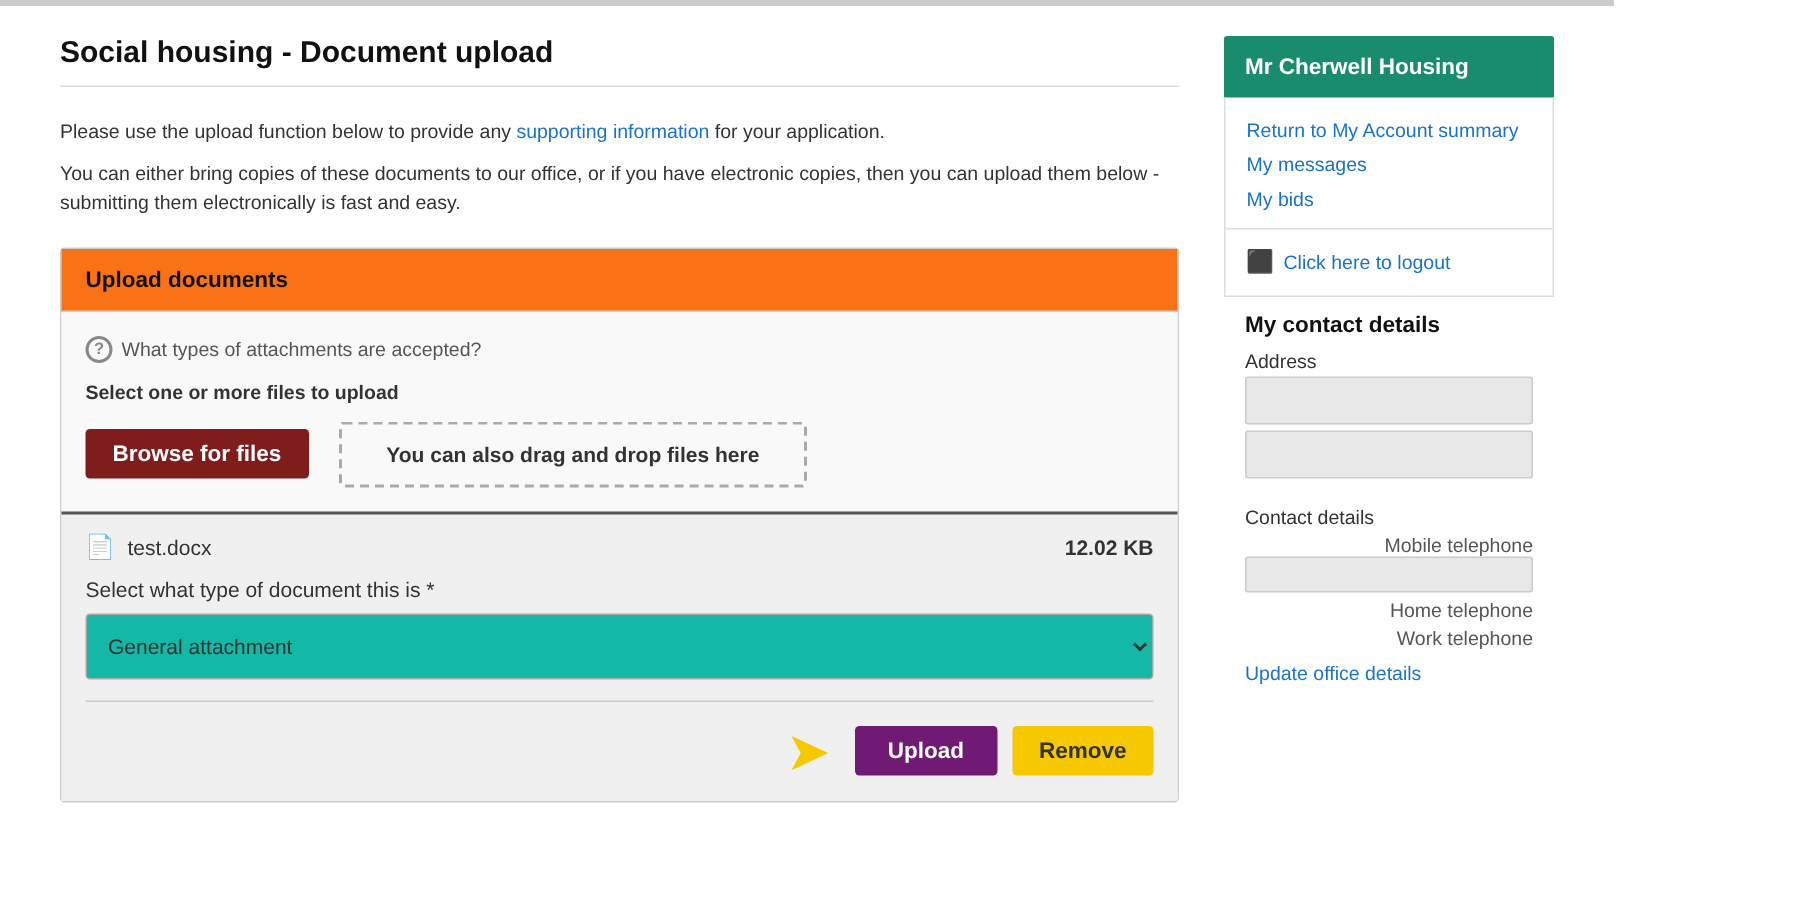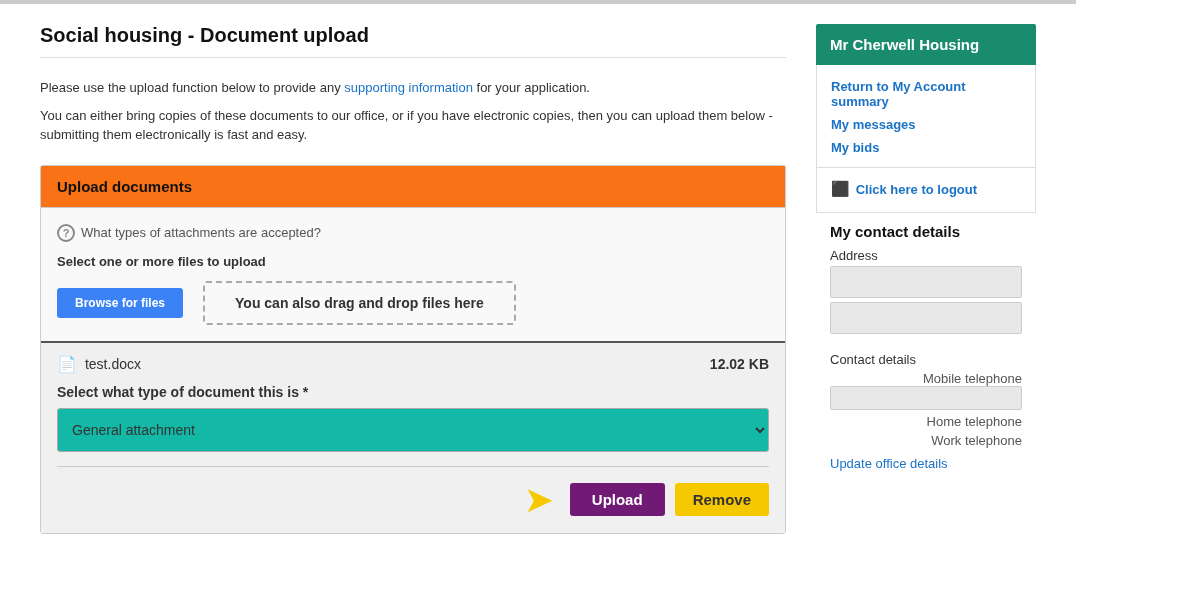--- a/index.html
+++ b/index.html
@@ -111,25 +111,25 @@
       display: block;
     }
 
     .file-controls {
       display: flex;
       align-items: center;
       gap: 20px;
     }
 
     .browse-btn {
-      background: #3b82f6;
+      background: #7f1d1d;
       color: white;
       border: none;
       padding: 8px 18px;
-      font-size: 12px;
+      font-size: 15px;
       font-weight: bold;
       border-radius: 3px;
       cursor: pointer;
       white-space: nowrap;
     }
 
     .drag-drop-area {
       border: 2px dashed #aaa;
       padding: 12px 30px;
       font-size: 14px;
@@ -173,21 +173,21 @@
     }
 
     .file-size {
       font-size: 14px;
       color: #333;
       font-weight: bold;
     }
 
     .doc-type-label {
       font-size: 14px;
-      font-weight: bold;
+      font-weight: normal;
       margin-bottom: 8px;
     }
 
     .doc-type-select {
       width: 100%;
       padding: 12px 10px;
       border: 1px solid #aaa;
       border-radius: 3px;
       font-size: 14px;
       background: #14b8a6;
@@ -246,21 +246,20 @@
       padding: 12px 14px;
       font-size: 15px;
       font-weight: bold;
       border-radius: 2px 2px 0 0;
     }
 
     .sidebar-nav {
       border: 1px solid #ddd;
       border-top: none;
       padding: 10px 0;
-      font-weight: bold;
     }
 
     .sidebar-nav-link {
       display: block;
       padding: 4px 14px;
       font-size: 13px;
       color: #1a73c6;
       text-decoration: none;
       cursor: pointer;
     }

